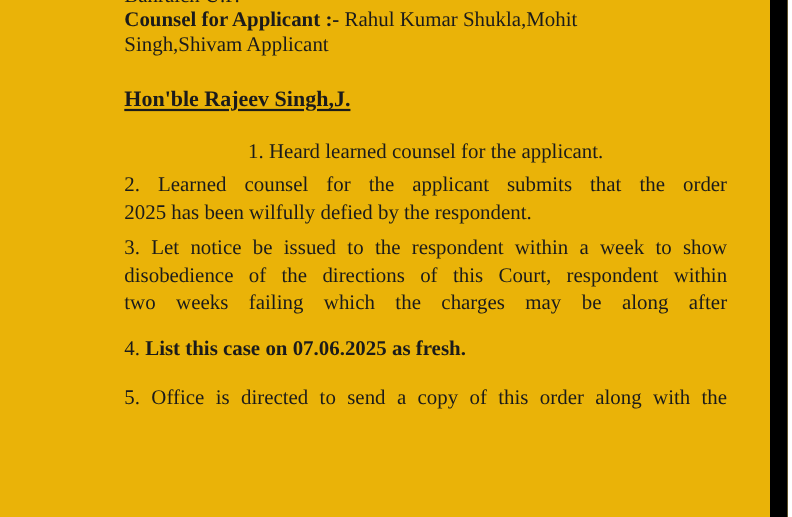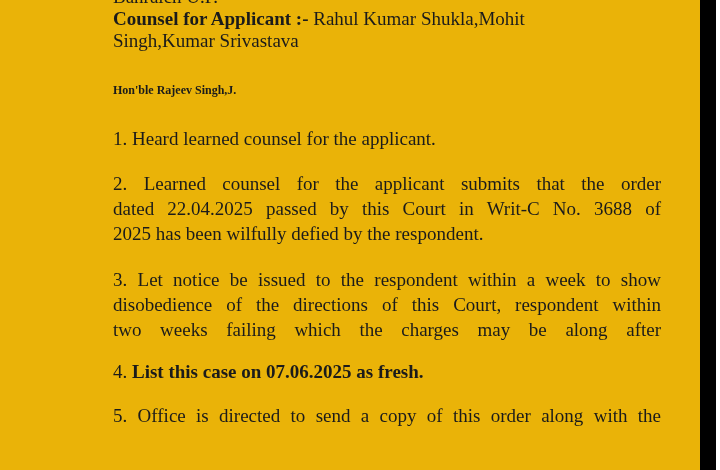--- a/index.html
+++ b/index.html
@@ -36,57 +36,57 @@
     line-height: 25px;
     -webkit-font-smoothing: antialiased;
   }
   .line { display: block; }
   .hdr-line { line-height: 22px; }
   .clipped-top { margin-top: -14px; }
   .bold { font-weight: bold; }
   .judge-heading {
     margin-top: 26px;
     font-weight: bold;
-    font-size: 12px;
+    font-size: 20px;
+    text-decoration: underline;
     text-decoration-thickness: 2px;
     text-underline-offset: 3px;
   }
-  .para-1 { margin-top: 23px; }
-  .para-2 { margin-top: 20px; }
-  .para-3 { margin-top: 21px; }
+  .para-1 { margin-top: 23px; text-align: center; }
+  .para-2 { margin-top: 5px; }
+  .para-3 { margin-top: 7px; }
   .para-4 { margin-top: 17px; }
   .para-5 { margin-top: 19px; }
   
   .jl {
     text-align: justify;
     text-align-last: justify;
   }
 </style>
 </head>
 <body>
 
 <div class="viewport">
 
   <div class="doc">
 
     <div class="line hdr-line clipped-top">Bahraich U.P.</div>
 
     <div class="line hdr-line"><span class="bold">Counsel for Applicant :-</span> <span>Rahul Kumar Shukla,Mohit</span></div>
 
-    <div class="line hdr-line">Singh,Kumar Srivastava</div>
+    <div class="line hdr-line">Singh,Shivam Applicant</div>
 
     <div class="line judge-heading">Hon'ble Rajeev Singh,J.</div>
 
     <div class="para-1">
       <div class="line">1. Heard learned counsel for the applicant.</div>
     </div>
 
     <div class="para-2">
       <div class="line jl">2. Learned counsel for the applicant submits that the order</div>
-      <div class="line jl">dated 22.04.2025 passed by this Court in Writ-C No. 3688 of</div>
       <div class="line">2025 has been wilfully defied by the respondent.</div>
     </div>
 
     <div class="para-3">
       <div class="line jl">3. Let notice be issued to the respondent within a week to show</div>
       <div class="line jl">disobedience of the directions of this Court, respondent within</div>
       <div class="line jl">two weeks failing which the charges may be along after</div>
     </div>
 
     <div class="para-4">

